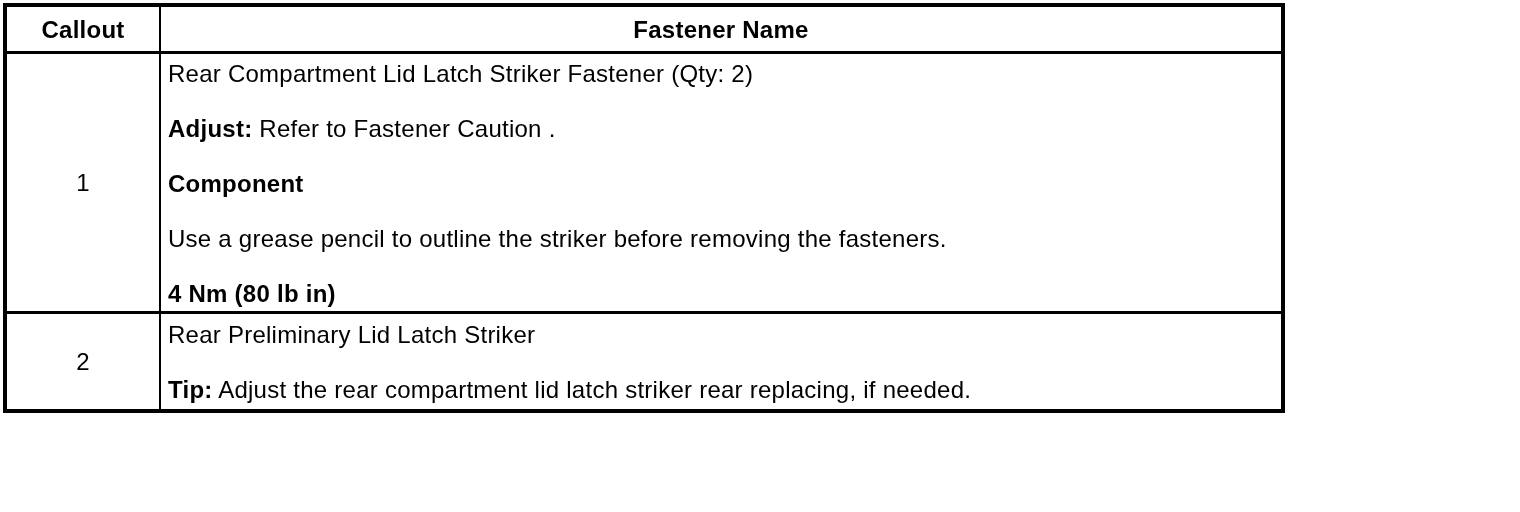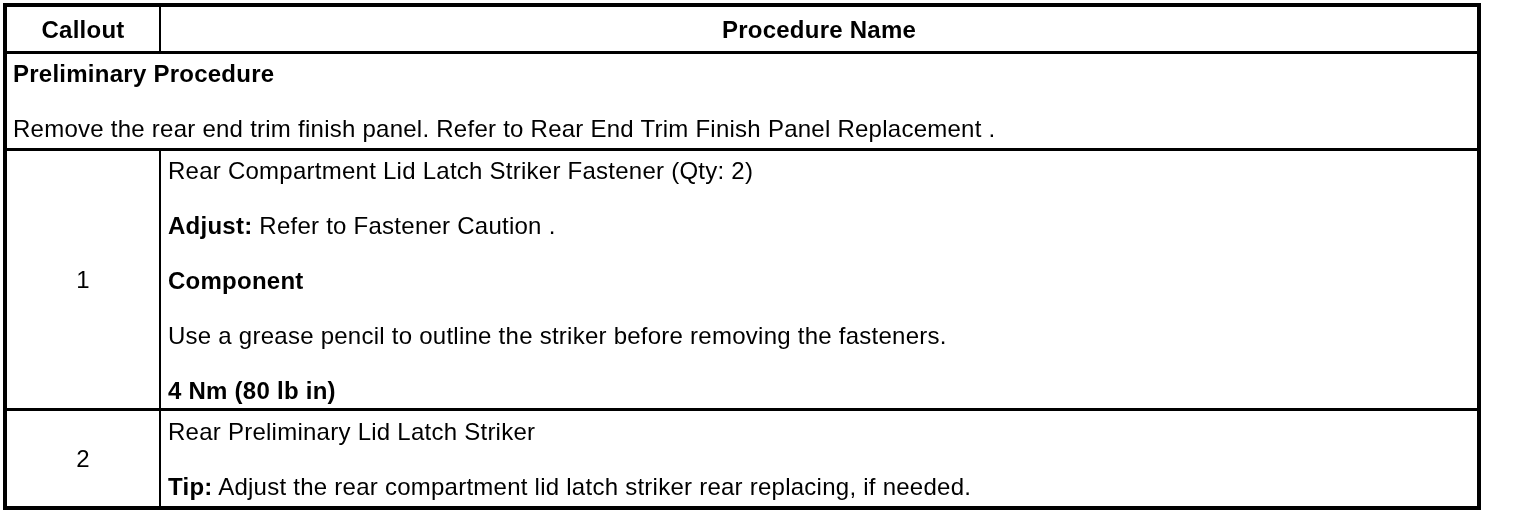--- a/index.html
+++ b/index.html
@@ -13,21 +13,21 @@
     overflow: hidden;
     font-family: "Liberation Sans", sans-serif;
     color: #000000;
   }
   .page {
     padding: 3px 0 0 3px;
   }
   table.doc-table {
     border-collapse: collapse;
     table-layout: fixed;
-    width: 1478px;
+    width: 1282px;
     font-size: 24px;
     letter-spacing: 0.25px;
     line-height: 27px;
   }
   table.doc-table {
     border: 4px solid #000000;
   }
   .doc-table th,
   .doc-table td {
     border: 2px solid #000000;
@@ -75,30 +75,24 @@
 
 <div class="page">
   <table class="doc-table">
     <colgroup>
       <col class="col-callout">
       <col class="col-name">
     </colgroup>
     <thead>
       <tr>
         <th>Callout</th>
-        <th>Procedure Name</th>
+        <th>Fastener Name</th>
       </tr>
     </thead>
     <tbody>
-      <tr class="prelim-row">
-        <td class="prelim-cell" colspan="2">
-          <p class="bold">Preliminary Procedure</p>
-          <p>Remove the rear end trim finish panel. Refer to Rear End Trim Finish Panel Replacement .</p>
-        </td>
-      </tr>
       <tr class="row-1">
         <td class="callout-cell">1</td>
         <td class="content-cell">
           <p>Rear Compartment Lid Latch Striker Fastener (Qty: 2)</p>
           <p><span class="bold">Adjust:</span><span> Refer to Fastener Caution .</span></p>
           <p class="bold">Component</p>
           <p>Use a grease pencil to outline the striker before removing the fasteners.</p>
           <p class="bold">4 Nm (80 lb in)</p>
         </td>
       </tr>

